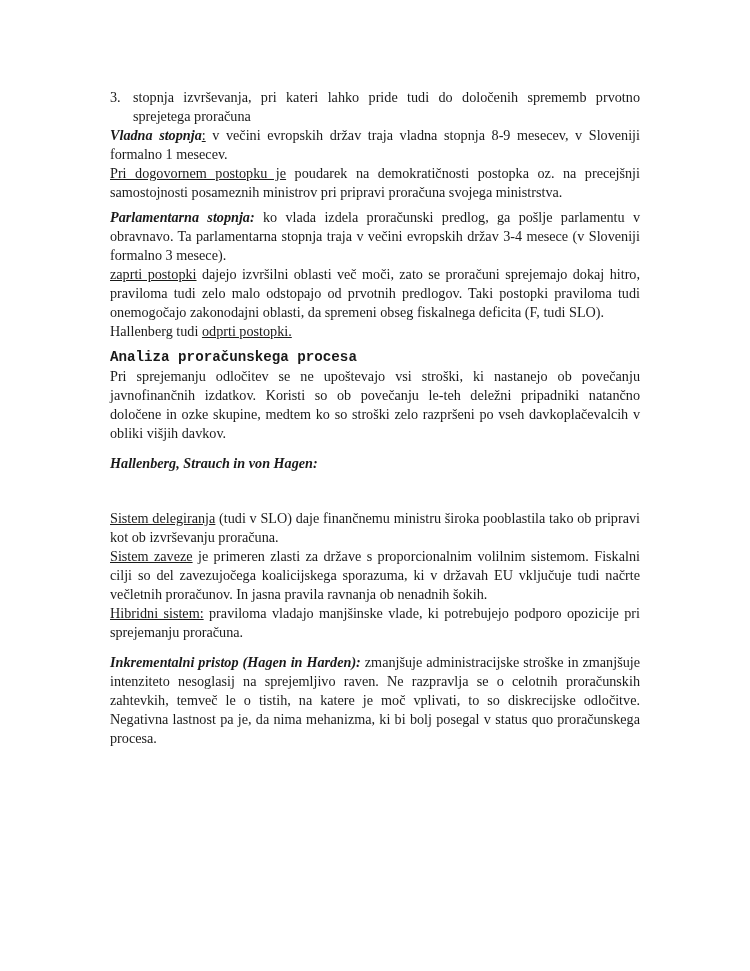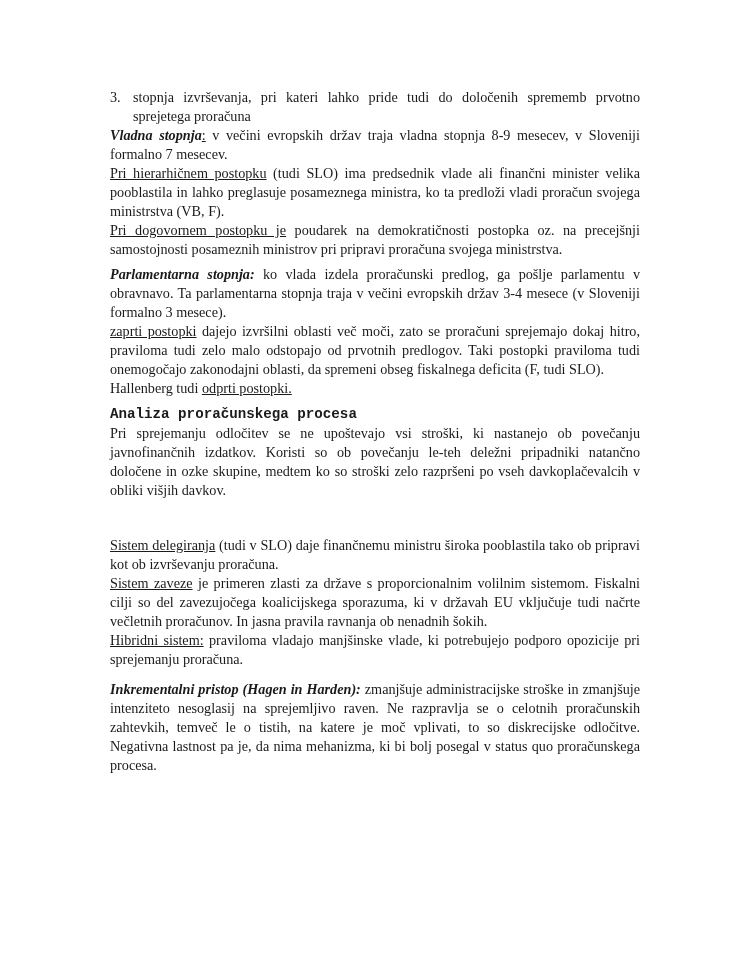--- a/index.html
+++ b/index.html
@@ -44,26 +44,26 @@
   .seg-bold { font-weight: bold; font-family: Liberation Mono, monospace; }
   .seg-bold-italic { font-weight: bold; font-style: italic; }
   .seg-underline { text-decoration: underline; }
 </style>
 </head>
 <body>
 
 <div class="page">
   <div class="content" id="doc-content">
       <p class="block list-item" style="font: inherit;"><span class="marker">3.</span><span class="seg-normal">stopnja izvrševanja, pri kateri lahko pride tudi do določenih sprememb prvotno sprejetega proračuna</span></p>
-      <p class="block " style="font: inherit;"><span class="seg-bold-italic">Vladna stopnja</span><span class="seg-underline">:</span><span class="seg-normal"> v večini evropskih držav traja vladna stopnja 8-9 mesecev, v Sloveniji formalno 7 mesecev.</span></p>
-      <p class="block " style="font: inherit;"><span class="seg-underline">Pri hierarhičnem postopku</span><span class="seg-normal"> (tudi SLO) ima predsednik vlade ali finančni minister velika pooblastila in lahko preglasuje posameznega ministra, ko ta predloži vladi proračun svojega ministrstva (VB, F).</span></p>
+      <p class="block " style="font: inherit;"><span class="seg-bold-italic">Vladna stopnja</span><span class="seg-underline">:</span><span class="seg-normal"> v večini evropskih držav traja vladna stopnja 8-9 mesecev, v Sloveniji formalno 1 mesecev.</span></p>
       <p class="block " style="font: inherit;"><span class="seg-underline">Pri dogovornem postopku je</span><span class="seg-normal"> poudarek na demokratičnosti postopka oz. na precejšnji samostojnosti posameznih ministrov pri pripravi proračuna svojega ministrstva.</span></p>
       <p class="block  gap-large" style="font: inherit;"><span class="seg-bold-italic">Parlamentarna stopnja:</span><span class="seg-normal"> ko vlada izdela proračunski predlog, ga pošlje parlamentu v obravnavo. Ta parlamentarna stopnja traja v večini evropskih držav 3-4 mesece (v Sloveniji formalno 3 mesece).</span></p>
       <p class="block " style="font: inherit;"><span class="seg-underline">zaprti postopki</span><span class="seg-normal"> dajejo izvršilni oblasti več moči, zato se proračuni sprejemajo dokaj hitro, praviloma tudi zelo malo odstopajo od prvotnih predlogov. Taki postopki praviloma tudi onemogočajo zakonodajni oblasti, da spremeni obseg fiskalnega deficita (F, tudi SLO).</span></p>
       <p class="block " style="font: inherit;"><span class="seg-normal">Hallenberg tudi </span><span class="seg-underline">odprti postopki.</span></p>
       <h3 class="block  gap-large" style="font: inherit;"><span class="seg-bold">Analiza proračunskega procesa</span></h3>
       <p class="block " style="font: inherit;"><span class="seg-normal">Pri sprejemanju odločitev se ne upoštevajo vsi stroški, ki nastanejo ob povečanju javnofinančnih izdatkov. Koristi so ob povečanju le-teh deležni pripadniki natančno določene in ozke skupine, medtem ko so stroški zelo razpršeni po vseh davkoplačevalcih v obliki višjih davkov.</span></p>
+      <h3 class="block  gap-small" style="font: inherit;"><span class="seg-bold-italic">Hallenberg, Strauch in von Hagen:</span></h3>
       <p class="block " style="font: inherit; margin-top: 36px;"><span class="seg-underline">Sistem delegiranja</span><span class="seg-normal"> (tudi v SLO) daje finančnemu ministru široka pooblastila tako ob pripravi kot ob izvrševanju proračuna.</span></p>
       <p class="block " style="font: inherit;"><span class="seg-underline">Sistem zaveze</span><span class="seg-normal"> je primeren zlasti za države s proporcionalnim volilnim sistemom. Fiskalni cilji so del zavezujočega koalicijskega sporazuma, ki v državah EU vključuje tudi načrte večletnih proračunov. In jasna pravila ravnanja ob nenadnih šokih.</span></p>
       <p class="block " style="font: inherit;"><span class="seg-underline">Hibridni sistem:</span><span class="seg-normal"> praviloma vladajo manjšinske vlade, ki potrebujejo podporo opozicije pri sprejemanju proračuna.</span></p>
       <p class="block  gap-small" style="font: inherit;"><span class="seg-bold-italic">Inkrementalni pristop (Hagen in Harden):</span><span class="seg-normal"> zmanjšuje administracijske stroške in zmanjšuje intenziteto nesoglasij na sprejemljivo raven. Ne razpravlja se o celotnih proračunskih zahtevkih, temveč le o tistih, na katere je moč vplivati, to so diskrecijske odločitve. Negativna lastnost pa je, da nima mehanizma, ki bi bolj posegal v status quo proračunskega procesa.</span></p>
     </div>
 </div>
 
 </body></html>

